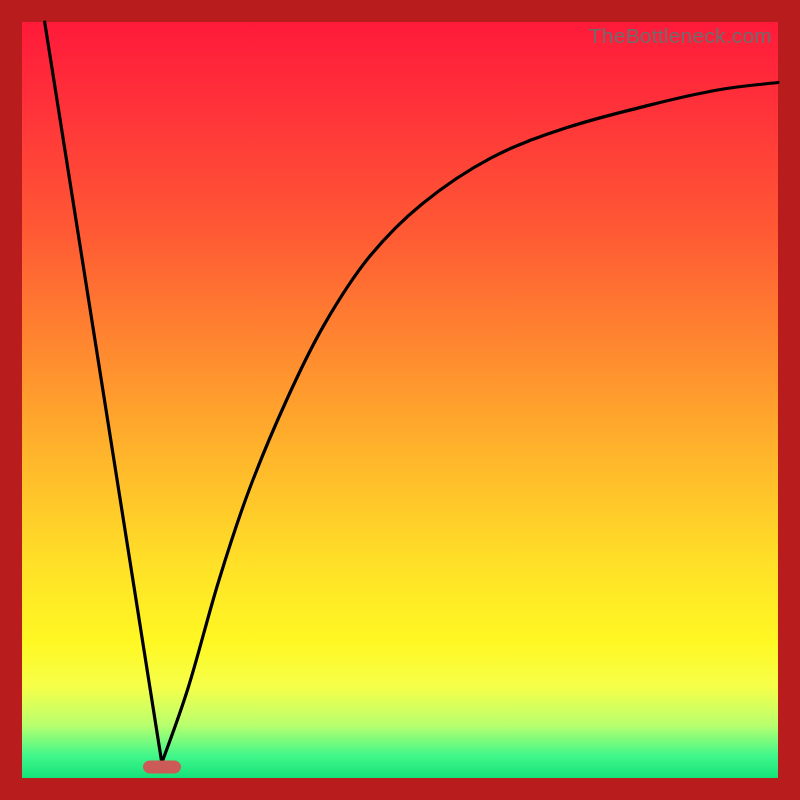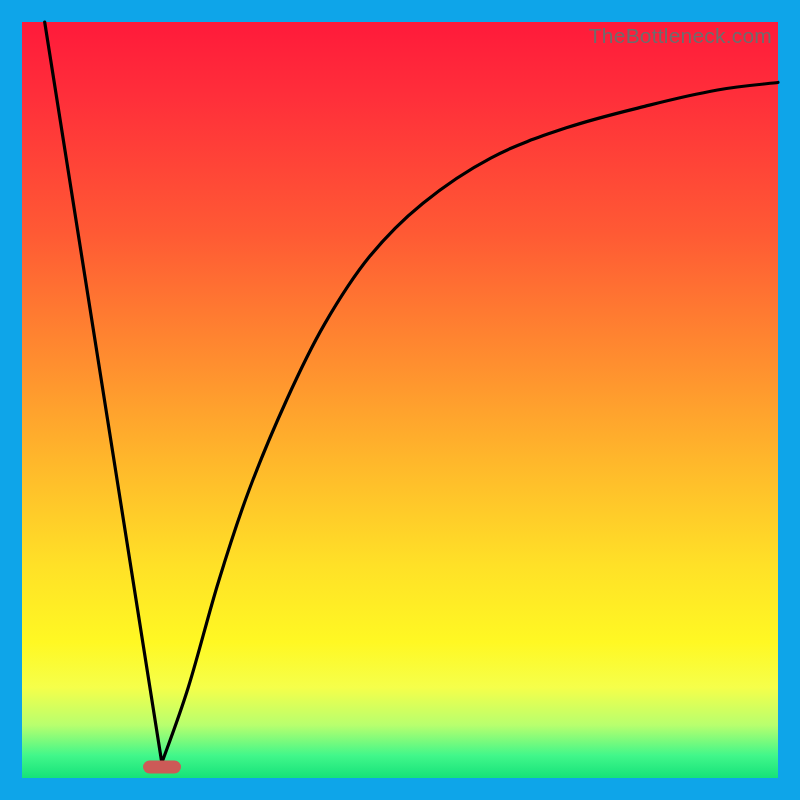--- a/index.html
+++ b/index.html
@@ -10,21 +10,21 @@
     overflow: hidden;
     background: #000;
     font-family: Arial, Helvetica, sans-serif;
   }
   .frame {
     position: absolute;
     left: 0;
     top: 0;
     width: 800px;
     height: 800px;
-    background: #0ea5e9;
+    background: #b91c1c;
   }
   .plot {
     position: absolute;
     left: 22px;
     top: 22px;
     width: 756px;
     height: 756px;
     
     background: linear-gradient(
       to bottom,

